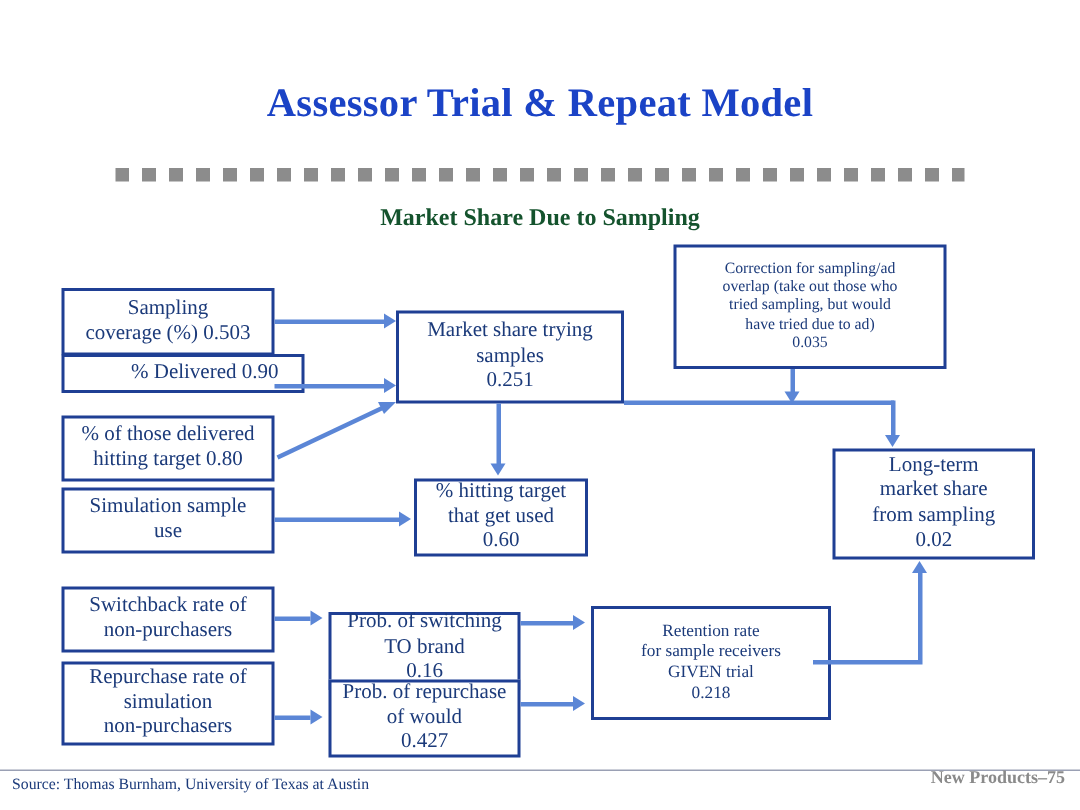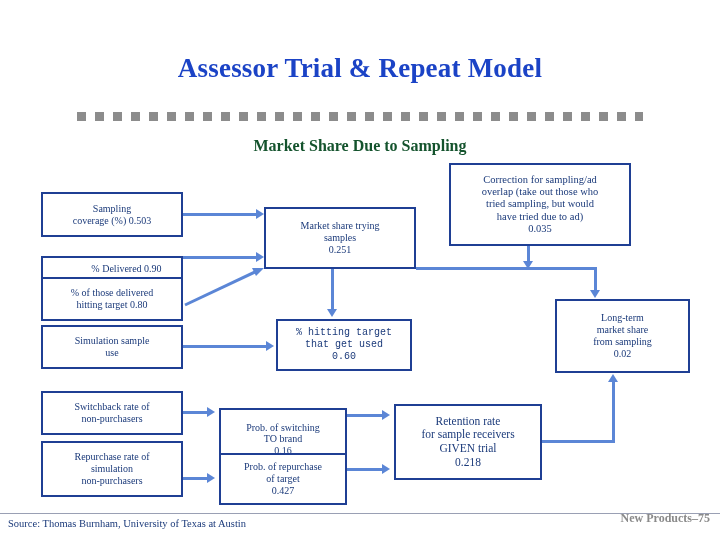--- a/index.html
+++ b/index.html
@@ -28,21 +28,21 @@
   }
 
   
   .box{
     position:absolute;border:2px solid #1f3f94;background:#ffffff;
     color:#1b3a7a;box-sizing:border-box;
     display:flex;align-items:center;justify-content:center;text-align:center;
     line-height:1.18;padding:1px 3px;
   }
   .box span{display:block;width:100%;}
-  .f12{font-size:10px;}
+  .f12{font-size:14px;}
   .f11{font-size:11.5px;}
   .f10{font-size:10.5px;}
 
   
   .ln{position:absolute;background:#5b86d6;}
   .hln{height:3px;}
   .vln{width:3px;}
   .arrow{position:absolute;width:0;height:0;}
   .ar-r{border-top:5px solid transparent;border-bottom:5px solid transparent;border-left:8px solid #5b86d6;}
   .ar-d{border-left:5px solid transparent;border-right:5px solid transparent;border-top:8px solid #5b86d6;}
@@ -67,21 +67,21 @@
   <div class="dashbar"></div>
   <div class="subtitle">Market Share Due to Sampling</div>
 
   <div class="box f12" style="left:41px;top:192px;width:142px;height:45px;">
     <span>
       <span>Sampling</span>
       <span>coverage (%)  0.503</span>
     </span>
   </div>
 
-  <div class="box f12" style="left:41px;top:256px;width:142px;height:26px;padding-left:32px;">
+  <div class="box f12" style="left:41px;top:236px;width:162px;height:26px;padding-left:32px;">
     <span>% Delivered  0.90</span>
   </div>
 
   <div class="box f12" style="left:41px;top:277px;width:142px;height:44px;">
     <span>
       <span>% of those delivered</span>
       <span>hitting target  0.80</span>
     </span>
   </div>
 
@@ -108,40 +108,40 @@
   </div>
 
   <div class="box f12" style="left:264px;top:207px;width:152px;height:62px;">
     <span>
       <span>Market share trying</span>
       <span>samples</span>
       <span>0.251</span>
     </span>
   </div>
 
-  <div class="box f12" style="left:276px;top:319px;width:136px;height:52px;font-family:Liberation Mono, monospace;">
+  <div class="box f12" style="left:276px;top:319px;width:116px;height:52px;">
     <span>
       <span>% hitting target</span>
       <span>that get used</span>
       <span>0.60</span>
     </span>
   </div>
 
   <div class="box f12" style="left:219px;top:408px;width:128px;height:52px;align-items:flex-end;">
     <span>
       <span>Prob. of switching</span>
       <span>TO brand</span>
       <span>0.16</span>
     </span>
   </div>
 
   <div class="box f12" style="left:219px;top:453px;width:128px;height:52px;">
     <span>
       <span>Prob. of repurchase</span>
-      <span>of target</span>
+      <span>of would</span>
       <span>0.427</span>
     </span>
   </div>
 
   <div class="box f10" style="left:437px;top:163px;width:182px;height:83px;margin-left:12px;">
     <span>
       <span>Correction for sampling/ad</span>
       <span>overlap (take out those who</span>
       <span>tried sampling, but would</span>
       <span>have tried due to ad)</span>
@@ -151,21 +151,21 @@
 
   <div class="box f12" style="left:555px;top:299px;width:135px;height:74px;">
     <span>
       <span>Long-term</span>
       <span>market share</span>
       <span>from sampling</span>
       <span>0.02</span>
     </span>
   </div>
 
-  <div class="box f11" style="left:394px;top:404px;width:148px;height:76px;">
+  <div class="box f11" style="left:394px;top:404px;width:160px;height:76px;">
     <span>
       <span>Retention rate</span>
       <span>for sample receivers</span>
       <span>GIVEN trial</span>
       <span>0.218</span>
     </span>
   </div>
 
   <div class="ln hln" style="left:183px;top:213px;width:73px;"></div>
   <div class="arrow ar-r" style="left:256px;top:209px;"></div>

